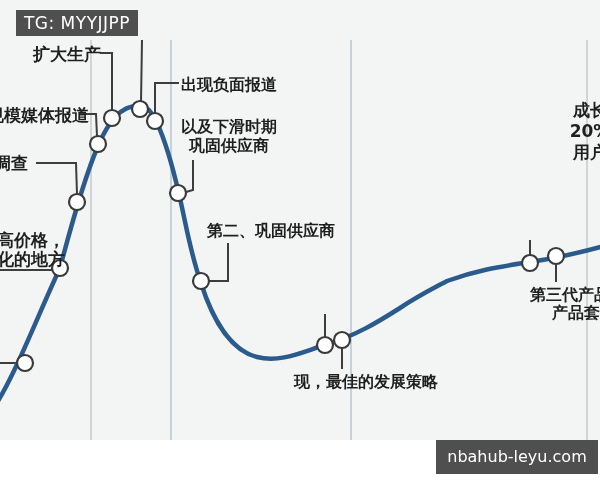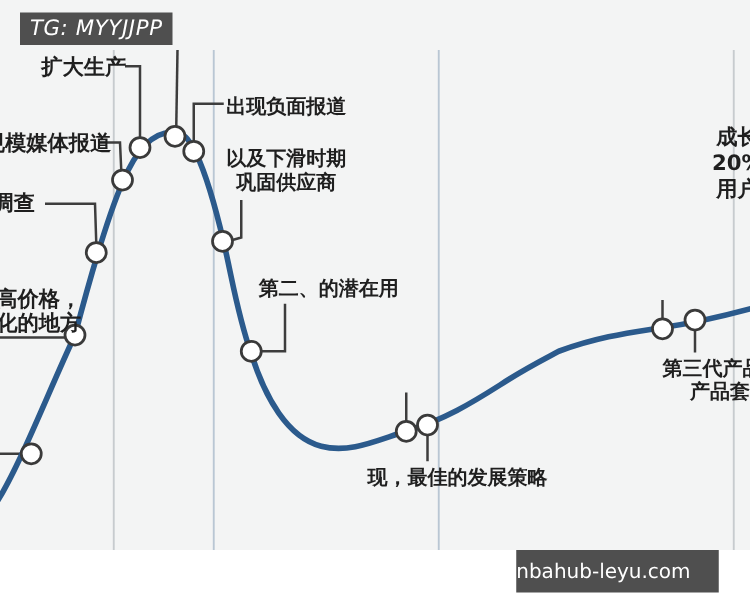--- a/index.html
+++ b/index.html
@@ -13,26 +13,26 @@
   svg{position:absolute;left:0;top:0;}
   .label{
     position:absolute;font-weight:bold;color:#1f1f1f;
     font-size:16px;line-height:19px;white-space:nowrap;
   }
   .label.lg{font-size:17px;}
   .center{text-align:center;}
   #tg-badge{
     position:absolute;left:16px;top:10px;width:122px;height:26px;
     background:#4f4f4f;color:#ffffff;font-size:17px;line-height:26px;
-    text-align:center;font-weight:normal;letter-spacing:0.5px;font-style:italic;
+    text-align:center;font-weight:normal;letter-spacing:0.5px;
   }
   #watermark{
-    position:absolute;left:413px;top:440px;width:162px;height:34px;
+    position:absolute;left:436px;top:440px;width:162px;height:34px;
     background:#4f4f4f;color:#ffffff;font-size:16px;line-height:34px;
-    text-align:left;font-weight:normal;
+    text-align:center;font-weight:normal;
   }
 </style>
 </head>
 <body>
 
 <div id="screen">
   <div id="chart-bg"></div>
   <div id="bottom-band"></div>
 
   <svg id="curve-svg" width="600" height="480" viewBox="0 0 600 480">
@@ -80,21 +80,21 @@
   <div class="label lg" style="left:-3px;top:231px">
     <div>高价格，</div>
     <div>化的地方</div>
   </div>
 
   <div class="label center" style="left:172px;top:117px;width:114px">
     <div>以及下滑时期</div>
     <div>巩固供应商</div>
   </div>
 
-  <div class="label" style="left:207px;top:221px">第二、的潜在用</div>
+  <div class="label" style="left:207px;top:221px">第二、巩固供应商</div>
 
 
   <div class="label center" style="left:294px;top:372px;width:136px">
     <div>现，最佳的发展策略</div>
   </div>
 
 
   <div class="label" style="left:530px;top:285px">第三代产品</div>
   <div class="label" style="left:552px;top:303px">产品套装</div>
 

